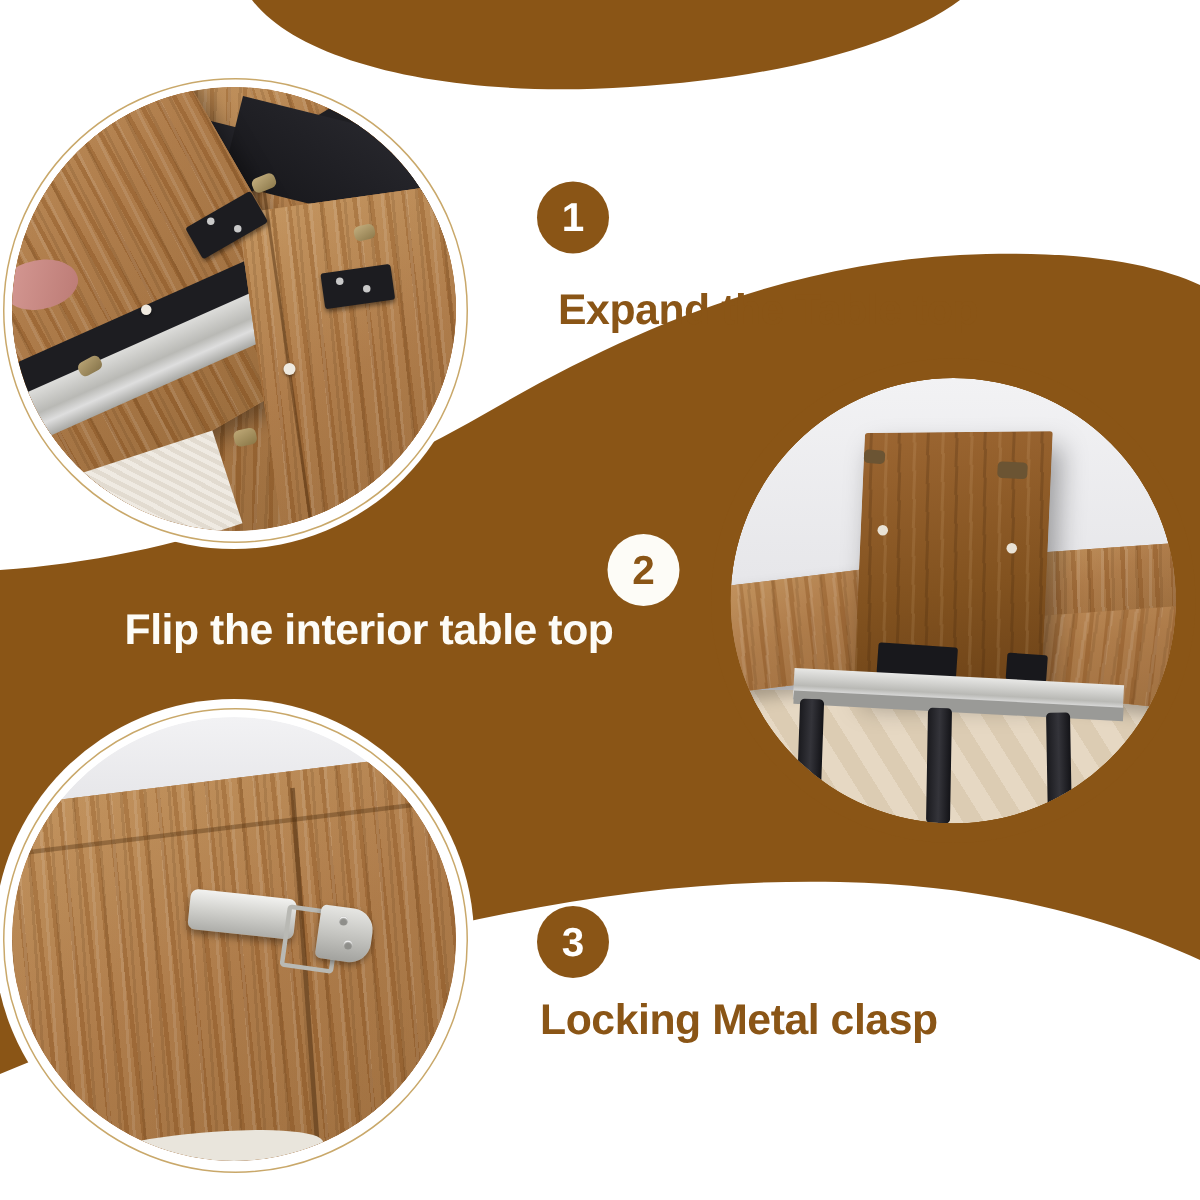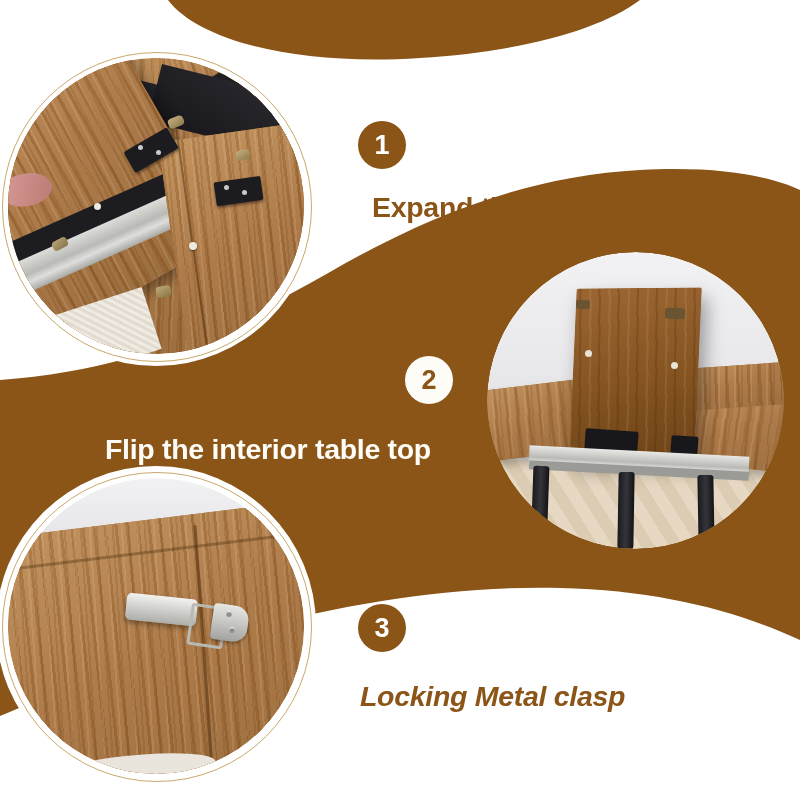--- a/index.html
+++ b/index.html
@@ -57,24 +57,24 @@
     letter-spacing: -0.3px;
   }
   .title-dark { color: #8a5516; }
   .title-light { color: #fdfcf7; }
 
   #step1 { left: 358px; top: 121px; }
   #step1 .step-title { margin-top: 22px; margin-left: 14px; }
 
   #step2 { left: 83px; top: 356px; width: 370px; }
   #step2 .badge { margin-left: 322px; }
-  #step2 .step-title { margin-top: 29px; margin-left: 0px; text-align: center; }
+  #step2 .step-title { margin-top: 0; margin-left: 0px; }
 
   #step3 { left: 358px; top: 604px; }
-  #step3 .step-title { margin-top: 28px; margin-left: 2px; font-style: italic; }
+  #step3 .step-title { margin-top: 12px; margin-left: 2px; }
 
   
   .photo {
     position: absolute;
     border-radius: 50%;
     overflow: hidden;
     z-index: 30;
   }
   .photo-inner {
     position: absolute;

